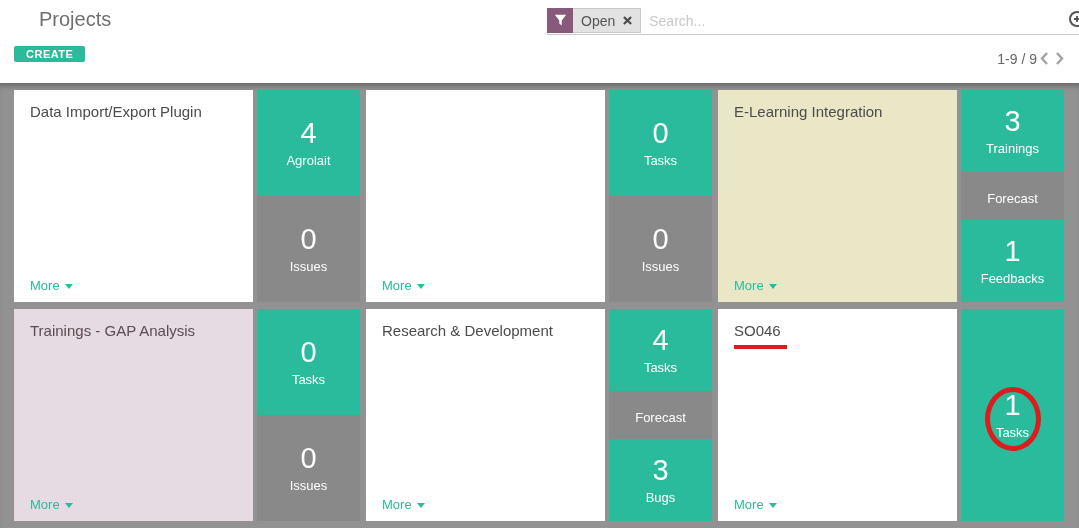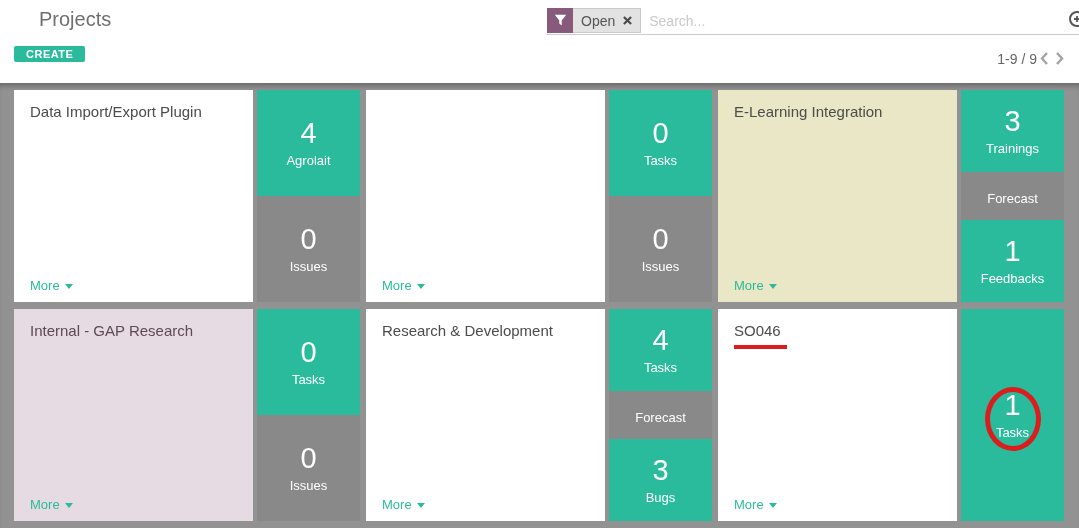--- a/index.html
+++ b/index.html
@@ -164,21 +164,21 @@
           </a>
           <a class="stat-block teal">
             <span class="stat-value">1</span>
             <span class="stat-label">Feedbacks</span>
           </a>
         </div>
   </div>
 
   <div class="card">
     <div class="card-main" style="background: rgb(230, 219, 227);">
-      <div class="card-title" style="color: rgb(93, 74, 82);">Internal - GAP Research</div>
+      <div class="card-title" style="color: rgb(93, 74, 82);">Trainings - GAP Analysis</div>
 
       <div class="more-link">
         <span class="more-text">More</span>
         <span class="caret-down"></span>
       </div>
     </div>
     <div class="card-stats">
           <a class="stat-block teal">
             <span class="stat-value">0</span>
             <span class="stat-label">Tasks</span>

